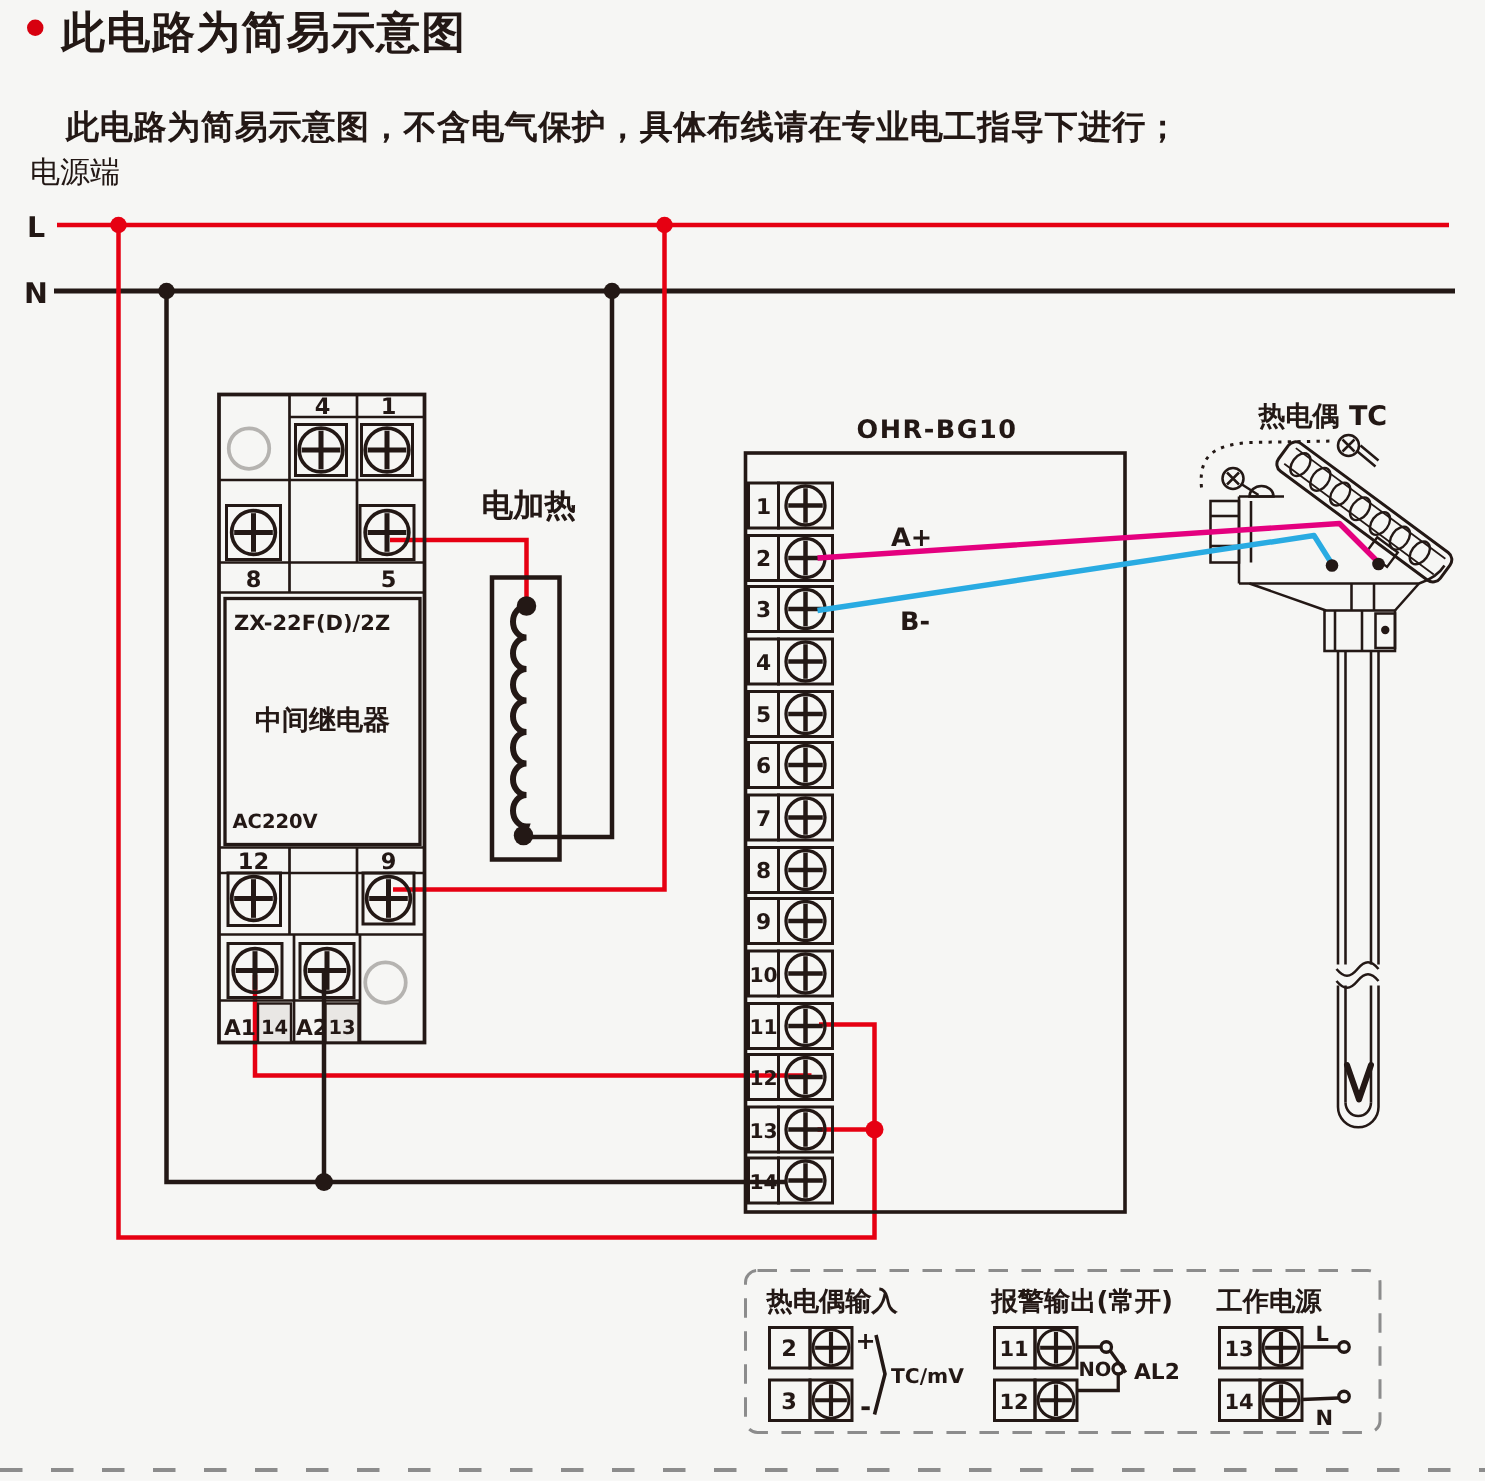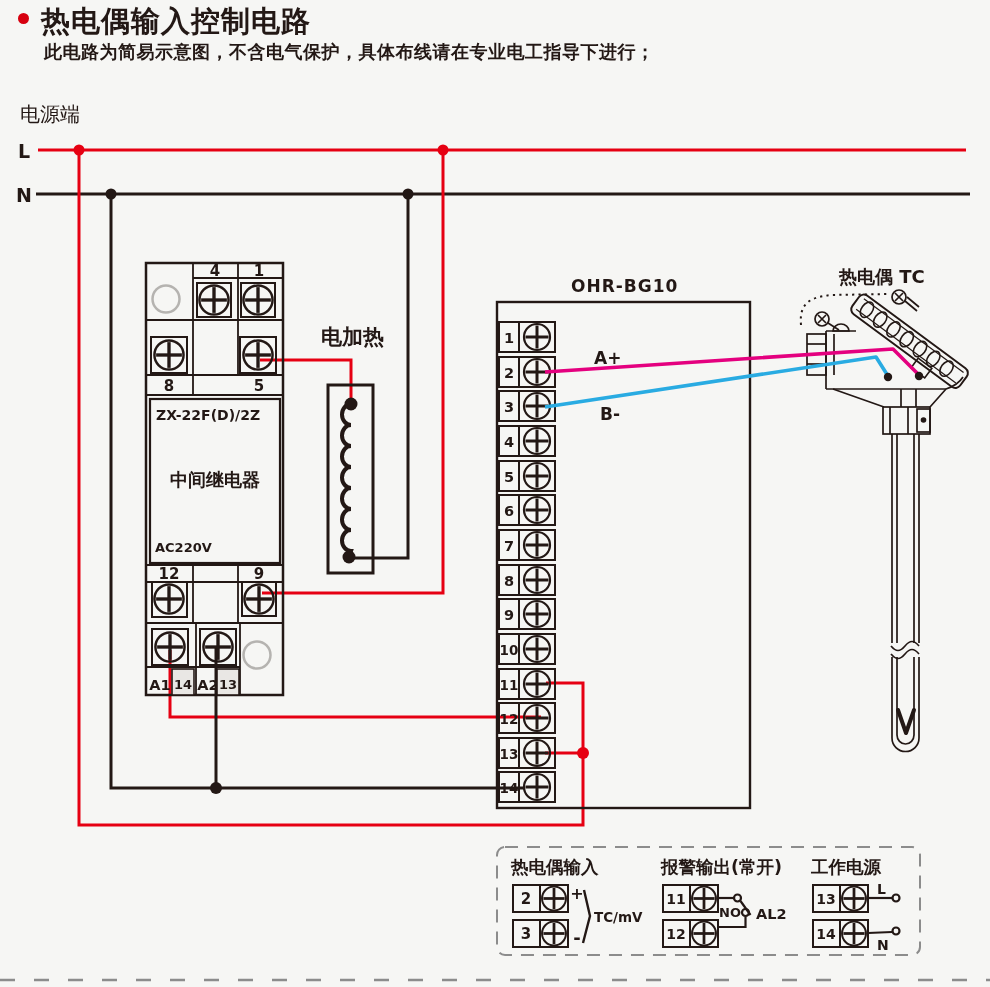--- a/index.html
+++ b/index.html
@@ -1,32 +1,32 @@
 <!DOCTYPE html>
 <html><head>
 <meta charset="utf-8">
 <style>
   html,body{margin:0;padding:0;}
   .canvas{position:relative;width:990px;height:987px;background:#f6f6f4;overflow:hidden;
           font-family:"DejaVu Sans",sans-serif;color:#231815;}
   .abs{position:absolute;}
   .bullet{width:11px;height:11px;border-radius:50%;background:#d7000f;left:18px;top:13px;}
   .title{left:41px;top:2px;font-size:29px;font-weight:600;letter-spacing:1px;}
-  .subtitle{left:44px;top:40px;font-size:18px;font-weight:700;letter-spacing:0.5px;}
+  .subtitle{left:44px;top:70px;font-size:22px;font-weight:700;letter-spacing:0.5px;}
   .srclabel{left:20px;top:101px;font-size:20px;font-weight:500;}
   svg{position:absolute;left:0;top:0;}
   svg text{font-family:"DejaVu Sans",sans-serif;fill:#231815;font-weight:bold;}
 </style>
 </head>
 <body>
 
 <div class="canvas">
 
   <div class="abs bullet"></div>
-  <div class="abs title">热电偶输入控制电路</div>
+  <div class="abs title">此电路为简易示意图</div>
   <div class="abs subtitle">此电路为简易示意图，不含电气保护，具体布线请在专业电工指导下进行；</div>
   <div class="abs srclabel">电源端</div>
 
   <svg width="990" height="987" viewBox="0 0 990 987">
     <defs>
       <g id="screw" stroke="#231815">
         <circle r="13" fill="none" stroke-width="2.2"></circle>
         <line x1="-11.5" x2="11.5" y1="0" y2="0" stroke-width="3"></line>
         <line x1="0" x2="0" y1="-11.5" y2="11.5" stroke-width="3"></line>
       </g>

